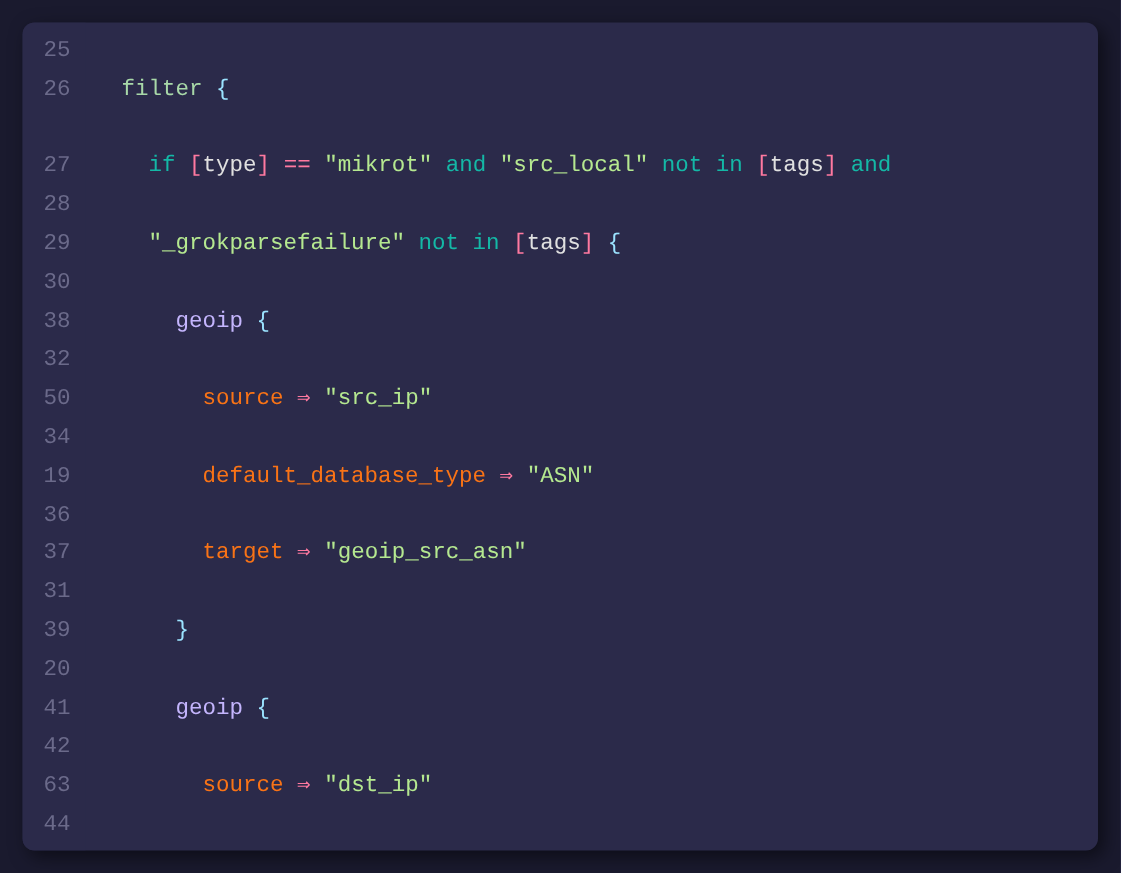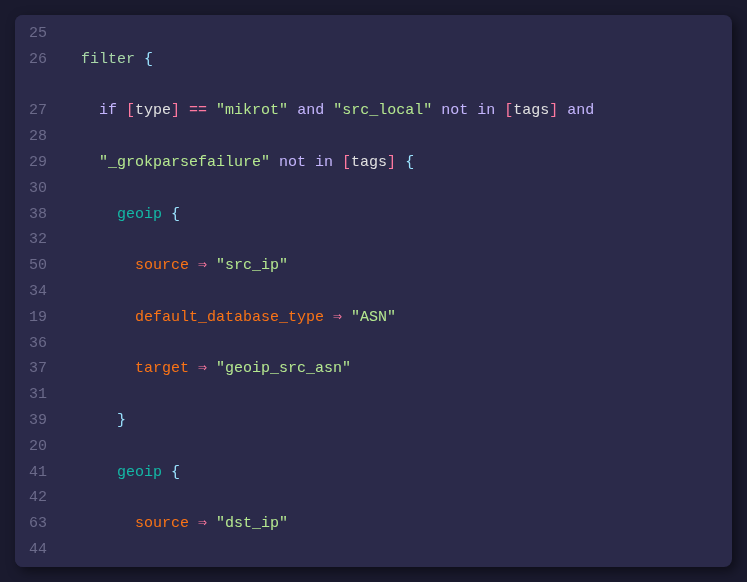--- a/index.html
+++ b/index.html
@@ -37,22 +37,22 @@
     flex: 1;
     overflow: hidden;
   }
   .code .line {
     display: block;
   }
   .wrap {
     padding-left: 0;
   }
   .kw-filter { color: #a8d8a8; font-weight: 500; margin-top: 38px; }
-  .kw-section { color: #14b8a6; font-weight: 500; }
-  .kw-cond { color: #c4b5fd; }
+  .kw-section { color: #c4b5fd; font-weight: 500; }
+  .kw-cond { color: #14b8a6; }
   .kw-prop { color: #f97316; font-family: Liberation Mono, monospace; }
   .bracket { color: #ff79a0; }
   .brace { color: #9be3ff; }
   .arrow { color: #ff79a0; }
   .op { color: #ff79a0; }
   .string { color: #b5e890; }
   .field { color: #e0e0e0; }
 </style>
 </head>
 <body>

